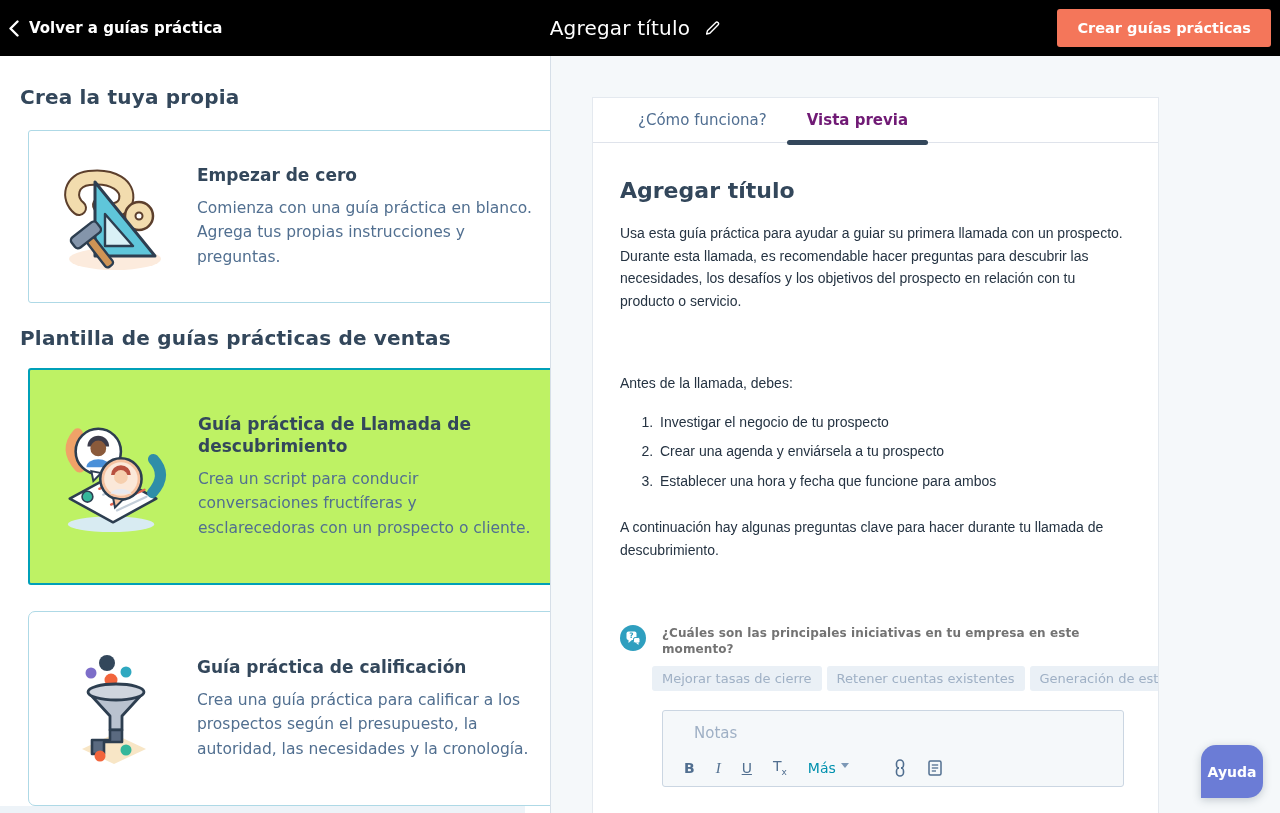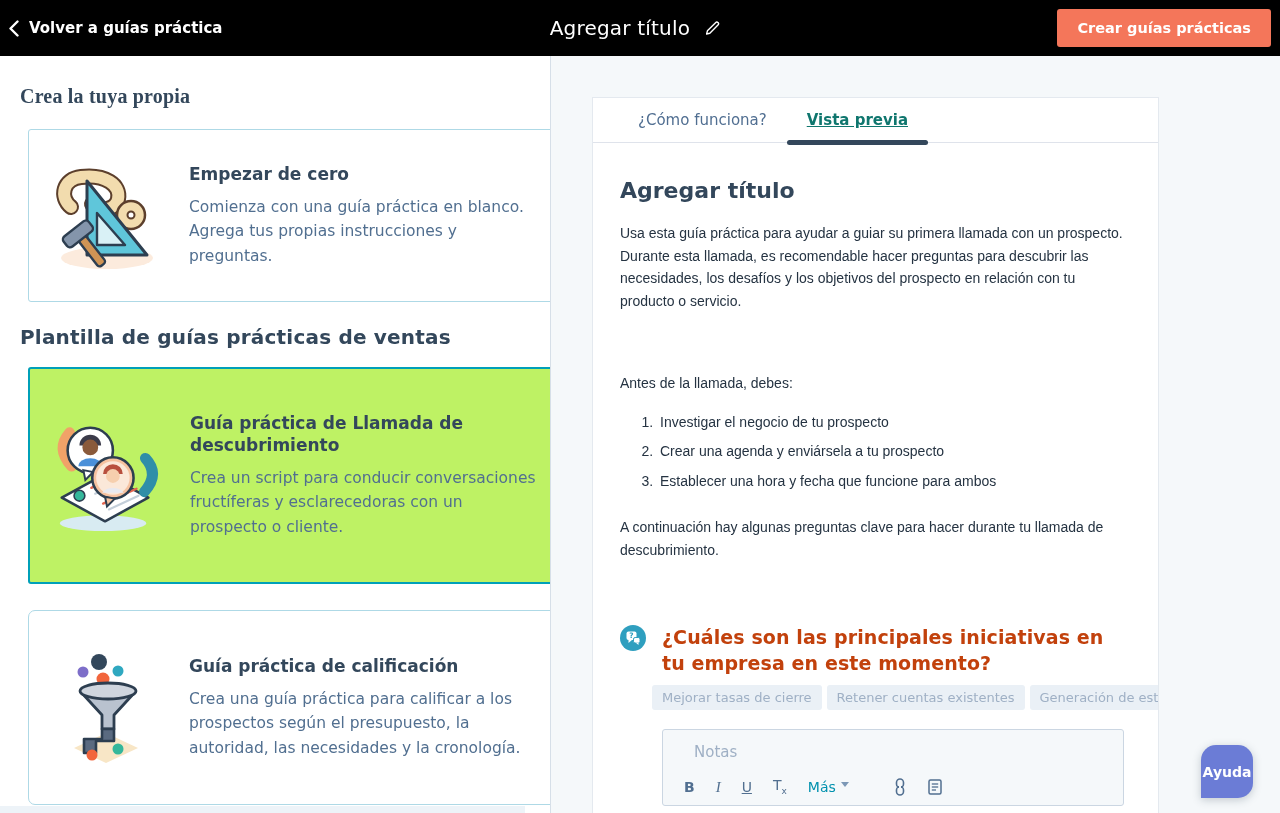--- a/index.html
+++ b/index.html
@@ -14,55 +14,55 @@
   .topbar-title-wrap { position:absolute; left:50%; top:0; height:56px; transform:translateX(-53%);
                        display:flex; align-items:center; gap:14px; color:#fff; }
   .topbar-title { font-size:20px; font-weight:normal; letter-spacing:.2px; }
   .create-btn { background:#f4765a; color:#fff; border:none; border-radius:3px; height:38px; padding:0 20px;
                 font-family:inherit; font-size:14.5px; font-weight:bold; cursor:pointer; }
 
   
   .left-panel { position:absolute; top:56px; left:0; width:551px; height:757px; background:#fff;
                 border-right:1px solid #d6dfe8; padding:0 28px 0 20px; overflow:hidden; }
   .section-title { font-size:20px; font-weight:bold; color:#33475b; letter-spacing:.2px; }
-  .section-title.first { margin-top:29px;font-family:Liberation Serif, serif; }
+  .section-title.first { margin-top:29px; }
   .section-title.second { margin-top:23px; }
   .tpl-card { margin-left:8px; width:532px; border:1px solid #aed9e6; border-radius:3px; background:#fff;
-              display:flex; align-items:center; gap:22px; padding:26px 16px; cursor:pointer; }
+              display:flex; align-items:center; gap:22px; padding:26px 24px; cursor:pointer; }
   .tpl-card.card-1 { margin-top:21px; min-height:173px; }
   .tpl-card.card-2 { margin-top:18px; min-height:217px; }
   .tpl-card.card-3 { margin-top:26px; min-height:195px;border-radius:7px; }
   .tpl-card.selected { border:2px solid #00a0b8; background:#bef264; }
   .tpl-illo { width:122px; flex:0 0 122px; display:flex; justify-content:center; }
   .tpl-text { flex:1; }
   .tpl-title { font-size:17px; font-weight:bold; color:#33475b; margin-bottom:10px; line-height:1.3; }
   .tpl-desc { font-size:15.5px; color:#516f90; line-height:1.58; }
   .left-bottom-strip { position:absolute; left:0; bottom:0; width:525px; height:7px; background:#edf3f8; }
 
   
   .preview-card { position:absolute; top:97px; left:592px; width:567px; height:716px; background:#fff;
                   border:1px solid #e4e9ef; border-bottom:none; overflow:hidden; }
   .tabbar { height:45px; border-bottom:1px solid #dfe3eb; display:flex; align-items:stretch; padding-left:25px; }
   .tab { position:relative; display:flex; align-items:center; padding:0 20px; font-size:15px; color:#506e91; cursor:pointer; }
-  .tab.active { color:#0f766e; font-weight:bold;text-decoration:underline; }
+  .tab.active { color:#701a75; font-weight:bold; }
   .tab.active::after { content:""; position:absolute; left:0; right:0; bottom:-3px; height:5px;
                        background:#33475b; border-radius:3px; }
   .preview-body { padding:0 34px 0 27px; }
   .preview-h1 { margin-top:35px; font-size:22px; font-weight:bold; color:#33475b; }
   .doc-text { font-family:"Liberation Sans",sans-serif; font-size:14px; color:#253342; line-height:22.5px; }
   .p-intro { margin-top:19px; }
   .p-before { margin-top:60px; }
   .steps { margin-top:16px; padding-left:37px; }
   .steps li { margin-bottom:7px; padding-left:3px; }
   .p-outro { margin-top:24px; }
 
   .question-row { display:flex; gap:16px; align-items:flex-start; }
   .question-row.q1 { margin-top:64px; }
   .q-icon { flex:0 0 26px; }
-  .q-text { font-size:19px; font-weight:bold; color:#c2410c; line-height:1.35; max-width:505px; letter-spacing:.1px; }
+  .q-text { font-size:12px; font-weight:bold; color:#737373; line-height:1.35; max-width:505px; letter-spacing:.1px; }
 
   .tags-row { margin-left:32px; margin-top:9px; display:flex; gap:5px; }
   .tag { background:#eaf0f6; color:#9fb0c5; font-size:13px; padding:5px 10px; border-radius:3px; white-space:nowrap; cursor:default; }
 
   .notes-box { margin-left:42px; margin-top:19px; height:77px; background:#f5f8fa; border:1px solid #cbd6e2;
                border-radius:3px; position:relative; cursor:text; }
   .notes-placeholder { position:absolute; top:13px; left:31px; font-size:15px; color:#9fb0c5; }
   .notes-toolbar { position:absolute; left:21px; bottom:9px; display:flex; align-items:center; gap:21px;
                    color:#516f90; font-size:14px; }
   .tb { cursor:pointer; line-height:1; }
@@ -70,21 +70,21 @@
   .tb-i { font-style:italic; font-family:"Liberation Serif",serif; font-size:15px; }
   .tb-u { text-decoration:underline; }
   .tb-tx { position:relative; }
   .tb-tx sub { font-size:9px; }
   .tb-more { color:#0091ae; font-weight:500; display:flex; align-items:flex-start; gap:5px; }
   .tb-more .caret { width:0; height:0; border-left:4px solid transparent; border-right:4px solid transparent;
                     border-top:5px solid #7c98b6; margin-top:2px; }
   .tb-sep { width:2px; }
 
   
-  .help-btn { position:absolute; left:1201px; top:745px; width:52px; height:53px; background:#6b7cd6;
+  .help-btn { position:absolute; left:1201px; top:745px; width:62px; height:53px; background:#6b7cd6;
               border:none; border-radius:15px 15px 15px 0; color:#fff; font-family:inherit; font-size:14px;
               font-weight:bold; cursor:pointer; box-shadow:0 2px 8px rgba(45,62,80,.25); z-index:30; }
 </style>
 </head>
 <body>
 
 <header class="topbar">
   <div class="back-link">
     <svg width="10" height="17" viewBox="0 0 10 17">
       <polyline points="8.5,1.5 1.5,8.5 8.5,15.5" fill="none" stroke="#ffffff" stroke-width="2.4" stroke-linecap="round" stroke-linejoin="round"></polyline>

